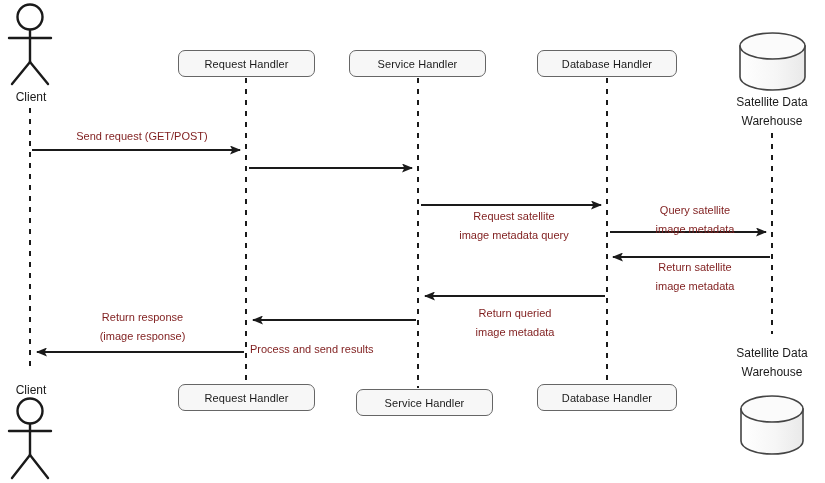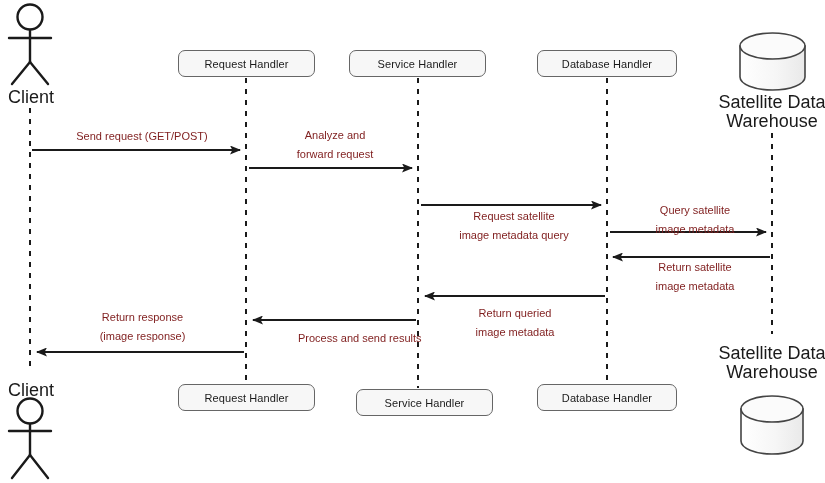--- a/index.html
+++ b/index.html
@@ -34,21 +34,21 @@
     align-items: center;
     justify-content: center;
     font-size: 11px;
     color: #1a1a1a;
     white-space: nowrap;
     letter-spacing: 0.1px;
   }
   
   .caption {
     position: absolute;
-    font-size: 18px;
+    font-size: 12px;
     color: #1a1a1a;
     text-align: center;
     line-height: 19px;
     white-space: pre-line;
   }
   
   .msg-label {
     position: absolute;
     font-size: 11px;
     color: #7f1d1d;
@@ -133,27 +133,25 @@
   <div class="part-box" style="left:537px; top:384px; width:140px; height:27px;">Database Handler</div>
 
   <div class="caption" style="left:0px; top:88px; width:62px;">Client</div>
   <div class="caption" style="left:0px; top:381px; width:62px;">Client</div>
   <div class="caption" style="left:712px; top:93px; width:120px;">Satellite Data
 Warehouse</div>
   <div class="caption" style="left:712px; top:344px; width:120px;">Satellite Data
 Warehouse</div>
 
   <div class="msg-label" style="left:42px; top:127px; width:200px;">Send request (GET/POST)</div>
-  <div class="msg-label" style="left:255px; top:126px; width:160px;">Analyze and
-forward request</div>
   <div class="msg-label" style="left:424px; top:164px; width:180px;margin-top:43px;">Request satellite
 image metadata query</div>
   <div class="msg-label" style="left:615px; top:201px; width:160px;">Query satellite
 image metadata</div>
   <div class="msg-label" style="left:615px; top:258px; width:160px;">Return satellite
 image metadata</div>
   <div class="msg-label" style="left:430px; top:304px; width:170px;">Return queried
 image metadata</div>
-  <div class="msg-label left" style="left:250px; top:329px; width:185px;margin-left:48px;">Process and send results</div>
+  <div class="msg-label left" style="left:250px; top:340px; width:185px;">Process and send results</div>
   <div class="msg-label" style="left:55px; top:308px; width:175px;">Return response
 (image response)</div>
 
 </div>
 
 </body></html>

